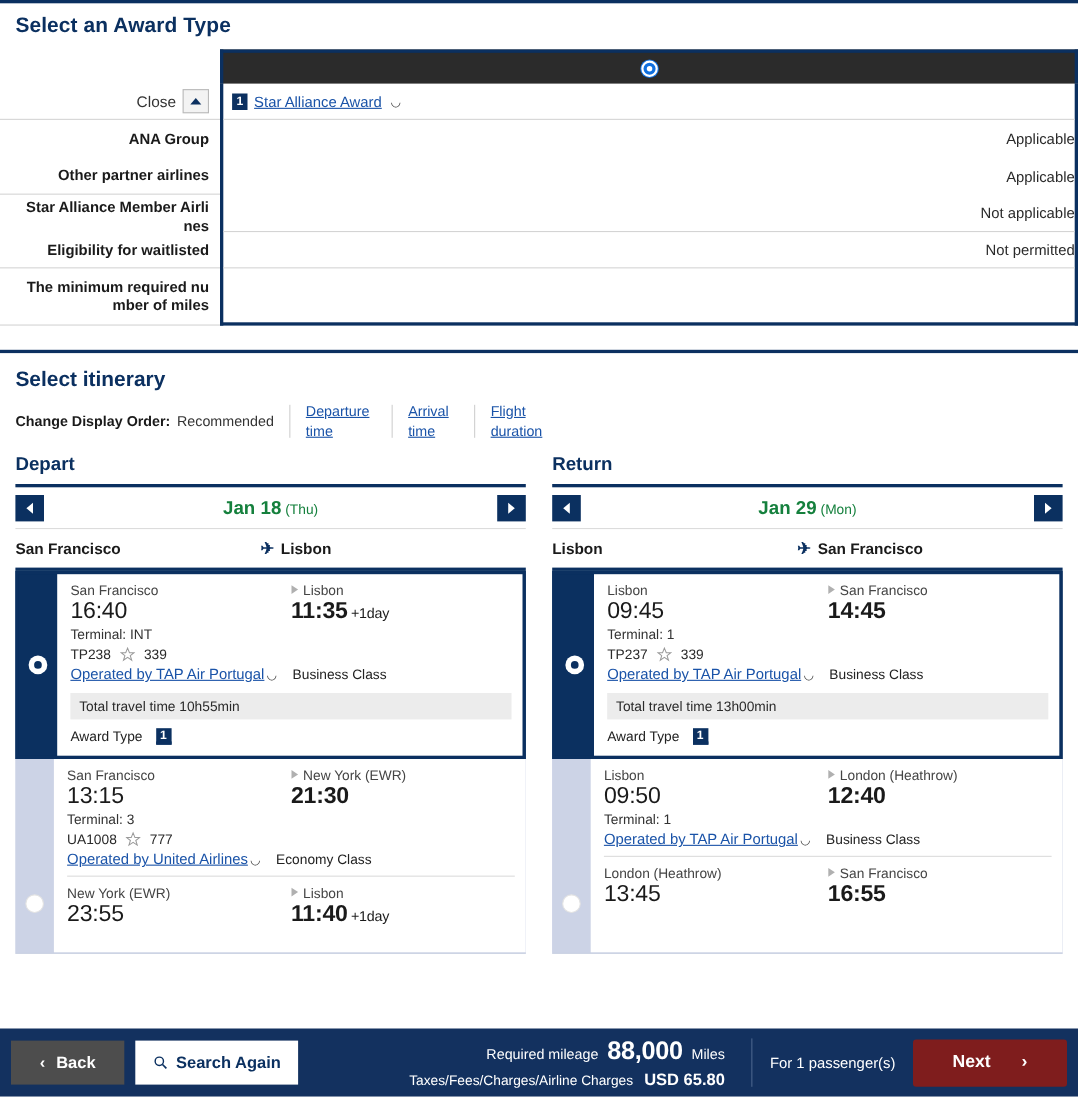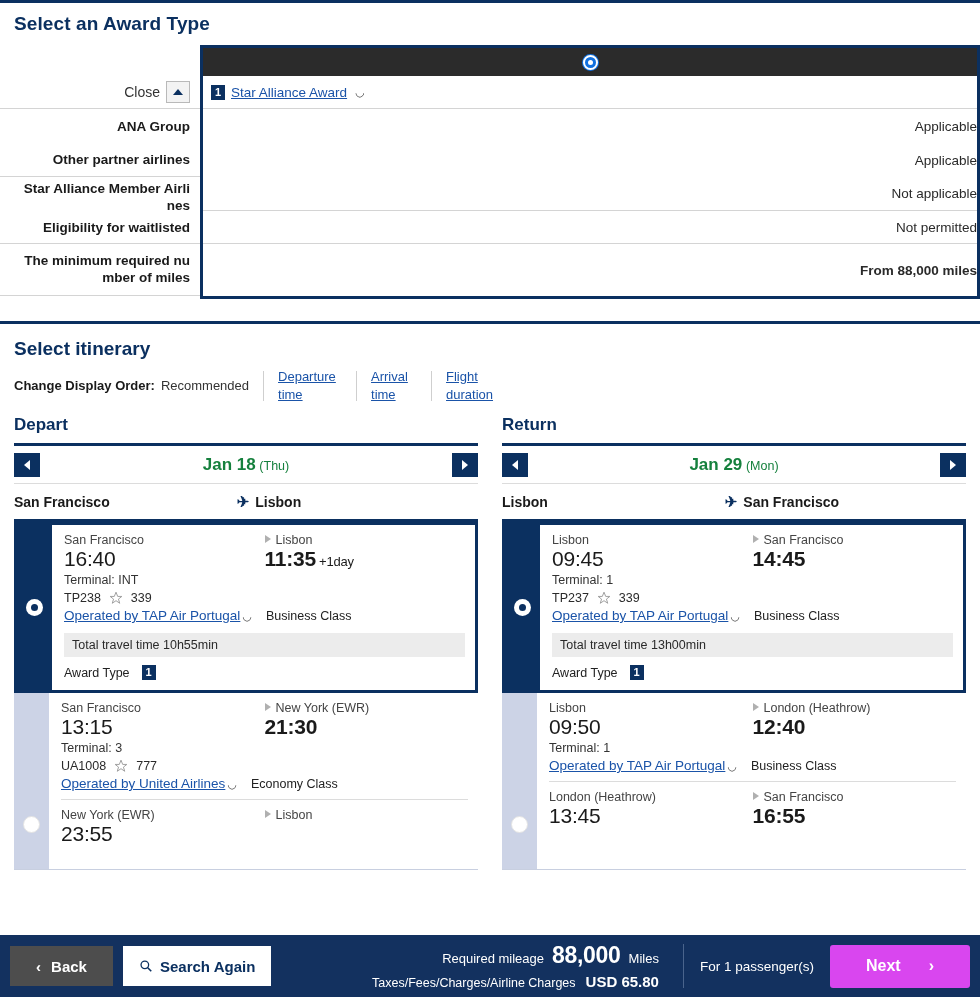--- a/index.html
+++ b/index.html
@@ -153,21 +153,21 @@
   .mileage-block { margin-left:auto; text-align:right; color:#fff; padding-right:14px; }
   .ml-row1 { display:flex; align-items:baseline; justify-content:flex-end; gap:8px; }
   .ml-lbl { font-size:13px; }
   .ml-num { font-size:23px; font-weight:bold; letter-spacing:-.3px; }
   .ml-unit { font-size:13px; }
   .ml-row2 { display:flex; align-items:baseline; justify-content:space-between; gap:10px; padding-top:4px;}
   .ml-tax-lbl { font-size:12.5px; }
   .ml-tax-val { font-size:15px; font-weight:bold; }
   .pax { color:#fff; font-size:13.5px; border-left:1px solid #4a648c; padding-left:16px; padding-right:6px; height:44px; display:flex; align-items:center;}
   .btn-next {
-    background:#d946ef; color:#fff; font-weight:bold; font-size:16px;
+    background:#7f1d1d; color:#fff; font-weight:bold; font-size:16px;
     height:43px; width:140px; border-radius:3px; display:flex; align-items:center; justify-content:center; gap:28px; cursor:pointer;
   }
   .chev { font-size:16px; font-weight:bold; }
 </style>
 </head>
 <body>
 
 <div class="topline"></div>
 
 <div class="award-section">
@@ -204,23 +204,20 @@
           <span class="val">Applicable</span>
         </div>
       <div class="rrow v2">
           <span class="val">Applicable</span>
         </div>
       <div class="rrow v3">
           <span class="val">Not applicable</span>
         </div>
       <div class="rrow v4">
           <span class="val">Not permitted</span>
-        </div>
-      <div class="rrow v5">
-          <span class="val" style="font-weight:bold">From 88,000 miles</span>
         </div>
     </div>
   </div>
 </div>
 
 <div class="section-divider"></div>
 
 <div class="itin">
   <div class="itin-title">Select itinerary</div>
 
@@ -323,20 +320,21 @@
               <span>Economy Class</span>
             </div>
           </div>
           <div class="leg">
             <div class="leg-top">
               <span class="a">New York (EWR)</span>
               <span class="b"><span class="tri"></span><span>Lisbon</span></span>
             </div>
             <div class="leg-times">
               <span class="a">23:55</span>
+              <span class="b"><span>11:40</span><span class="plus1">+1day</span></span>
             </div>
           </div>
         </div>
       </div>
     </div>
 
     <div class="col">
       <div class="col-title">Return</div>
       <div class="col-rule"></div>
 

